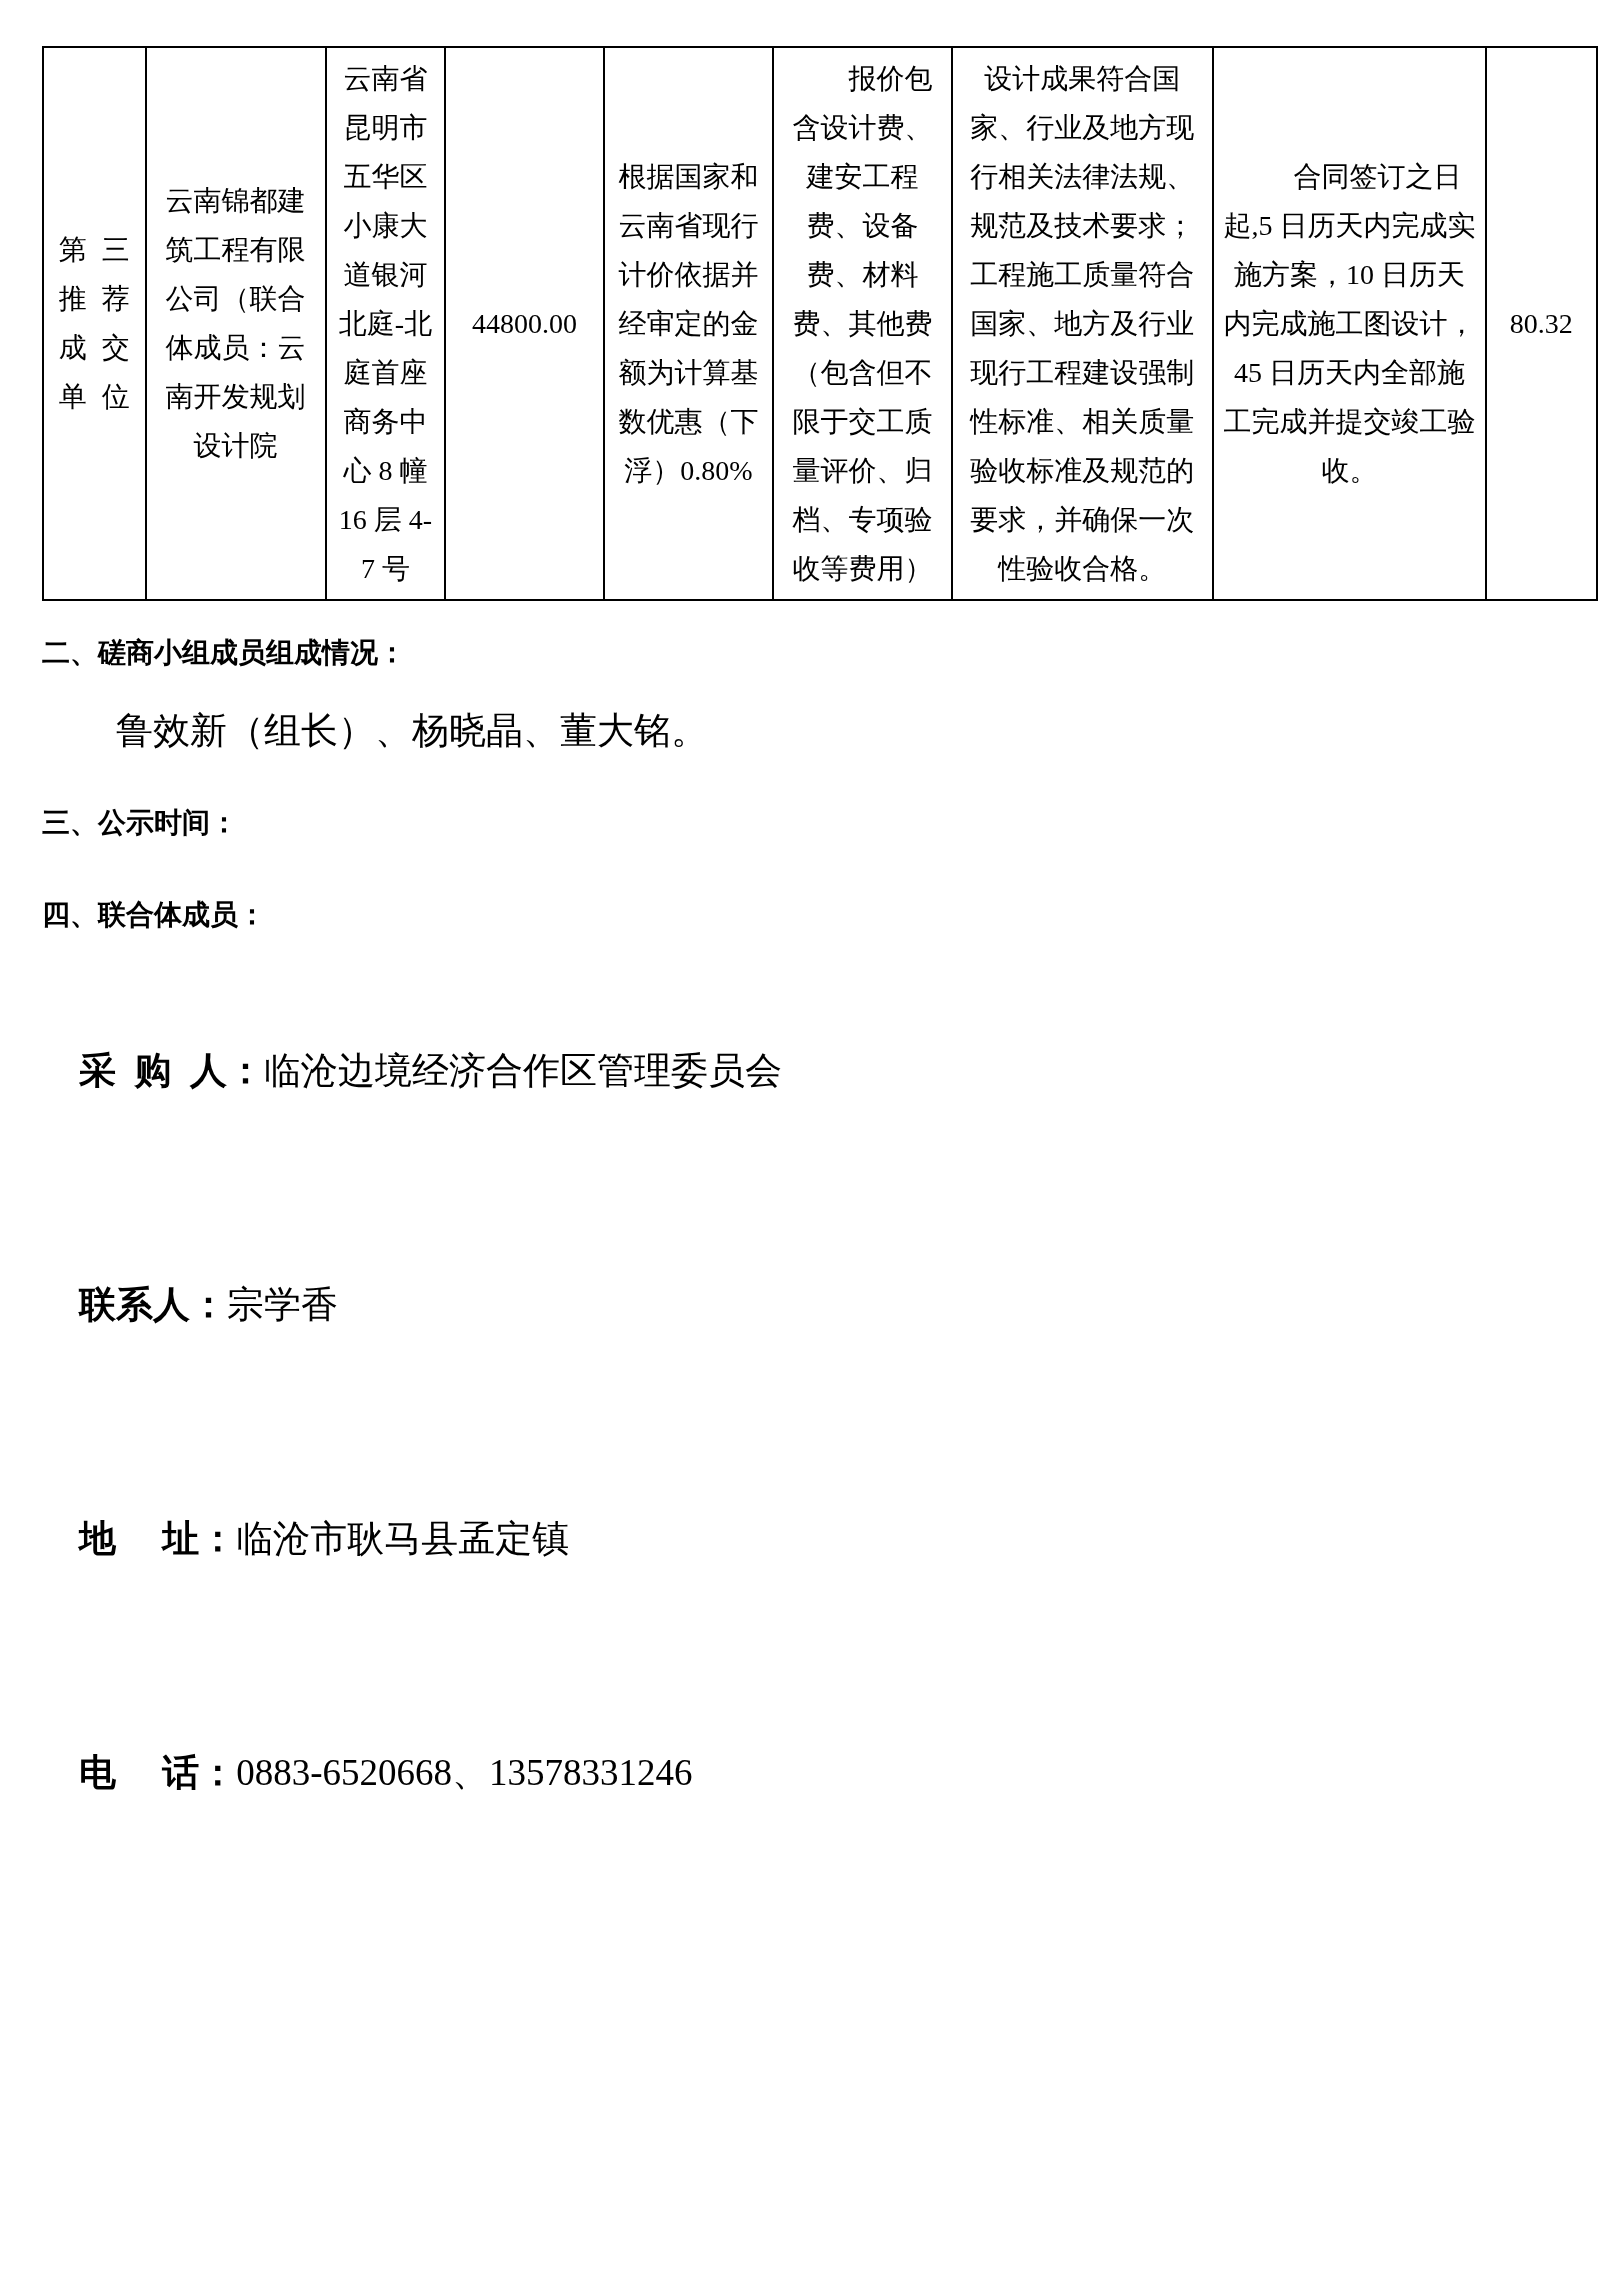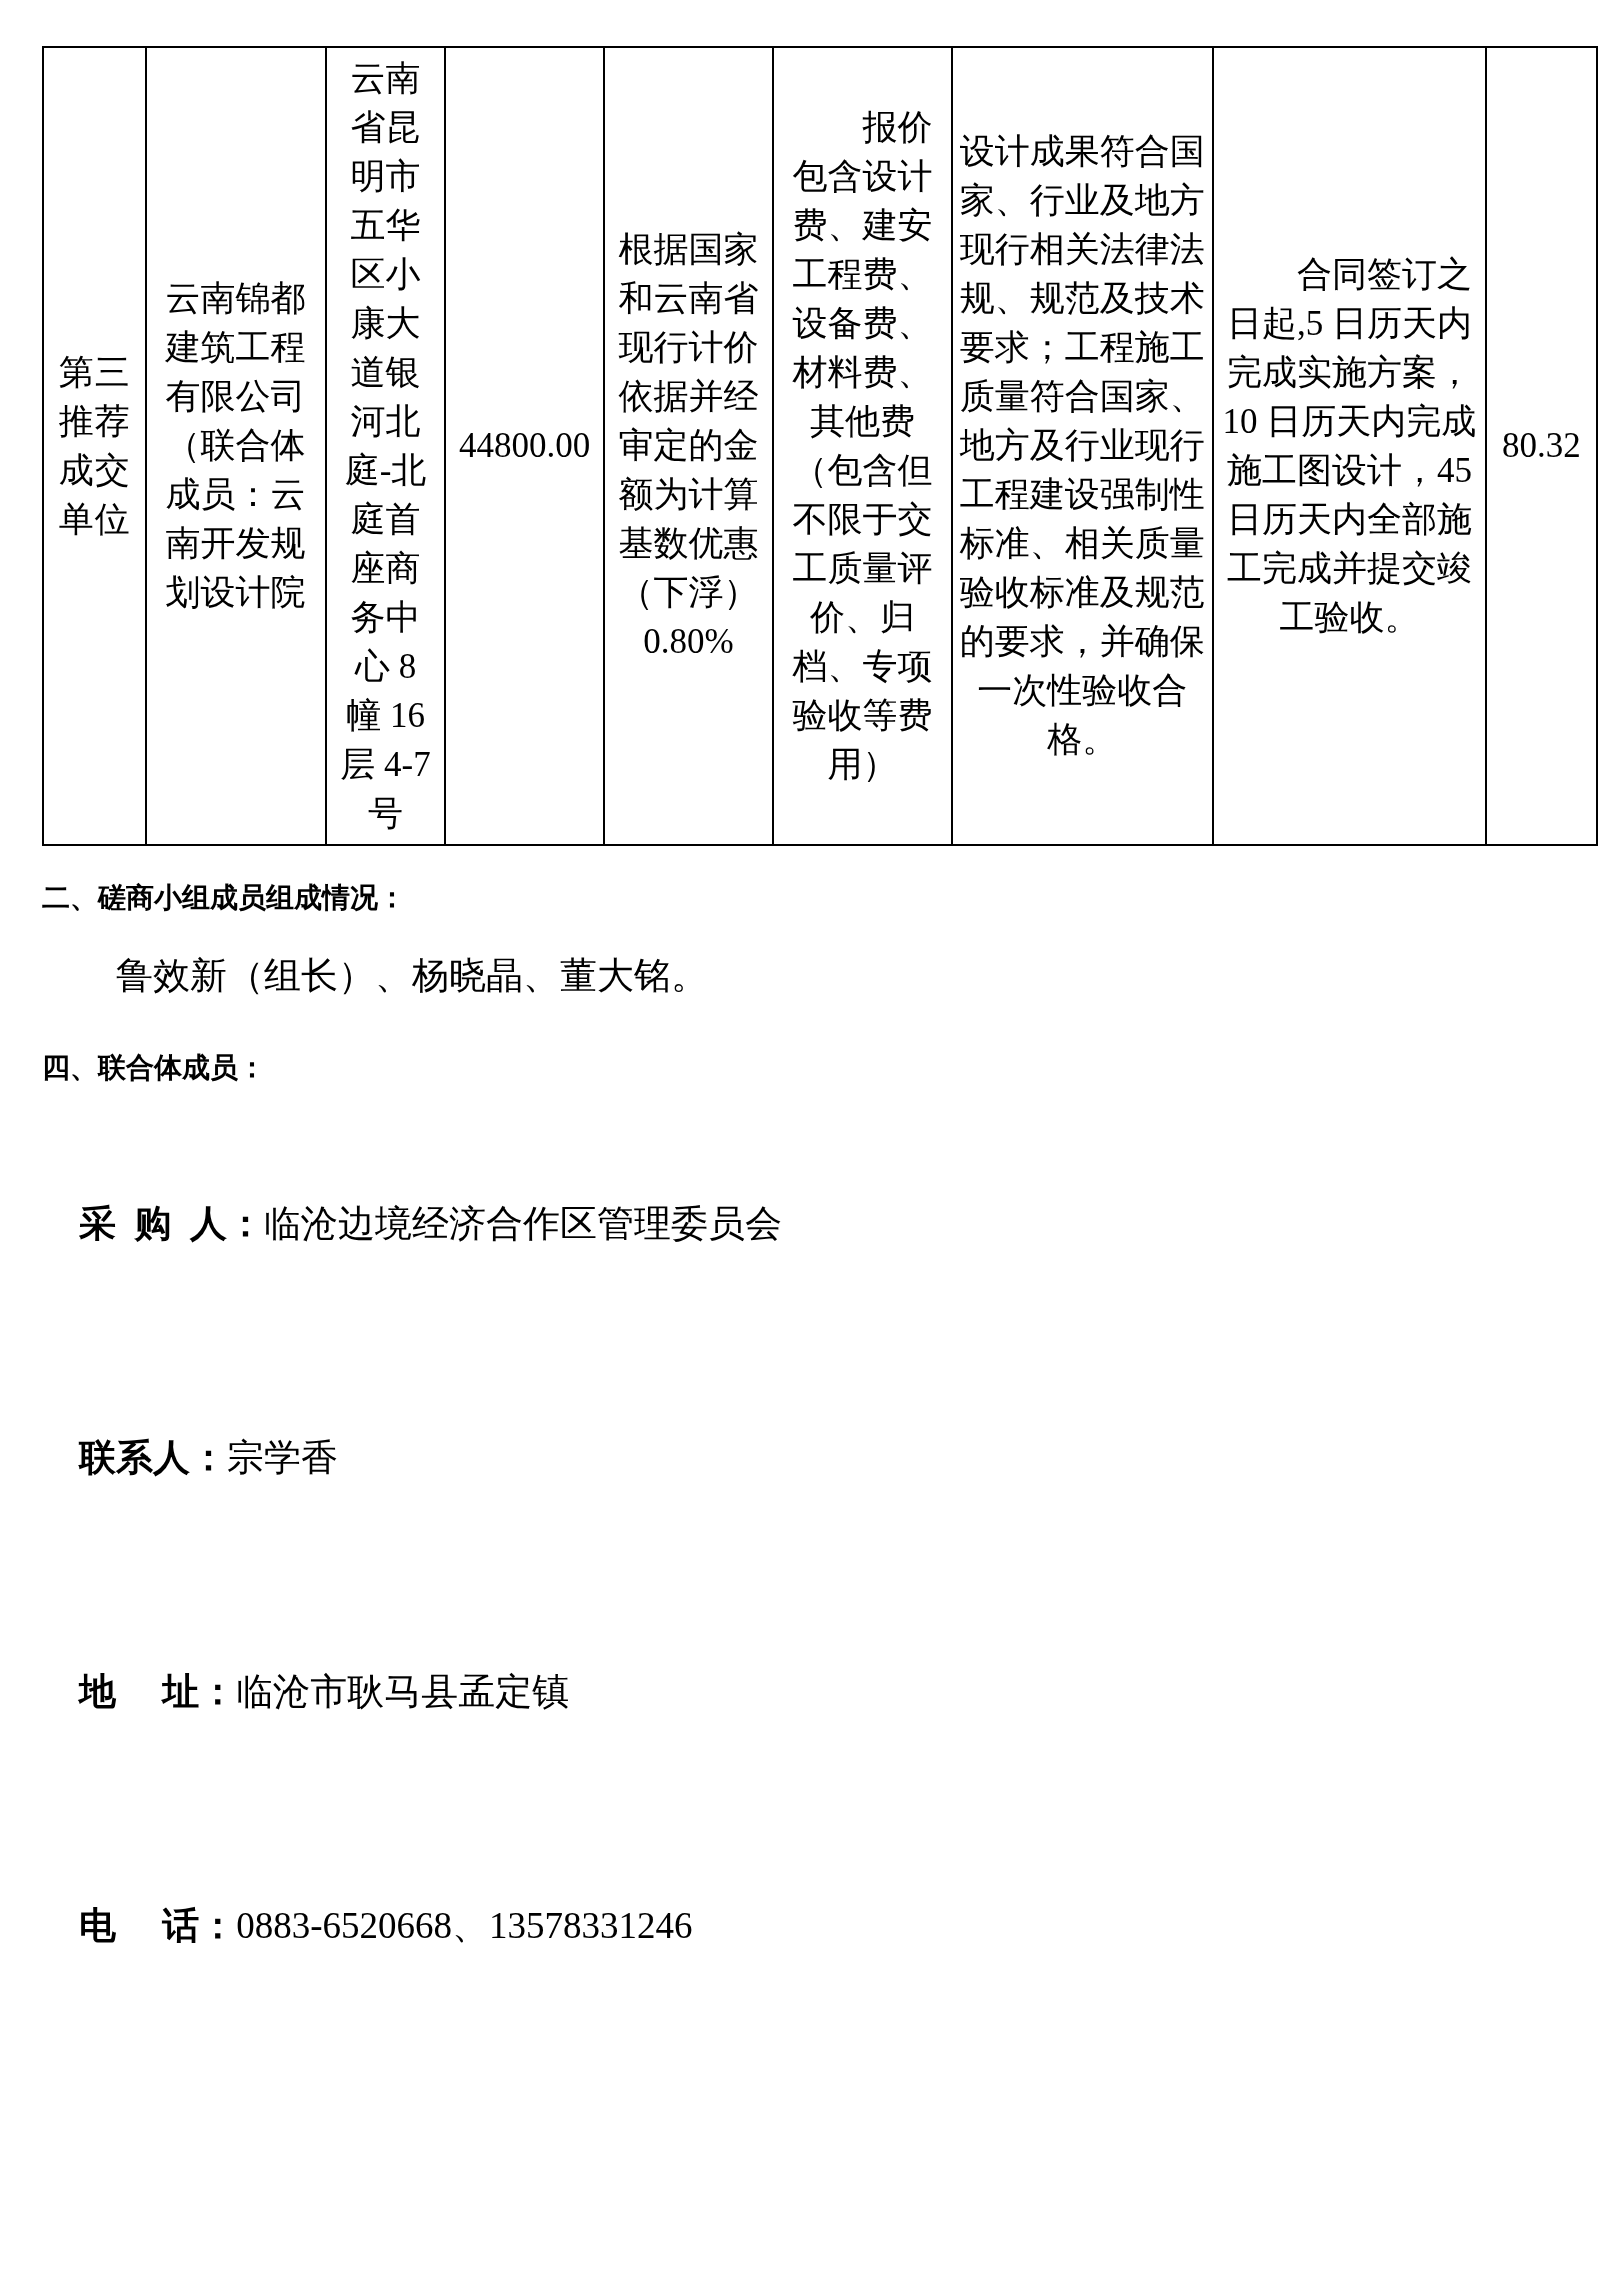--- a/index.html
+++ b/index.html
@@ -17,21 +17,21 @@
   
   table.award-table{
     width:100%;
     border-collapse:collapse;
     table-layout:fixed;
   }
   table.award-table td{
     border:2.9px solid #000;
     vertical-align:middle;
     text-align:center;
-    font-size:35px;
+    font-size:28px;
     line-height:49px;
     padding:5.9px 6.9px;
     box-sizing:border-box;
     word-break:break-word;
   }
   tr.award-row{height:529px;}
   td.c-rank .rank-inner{
     width:71px;margin:0 auto;
     text-align:justify;
     text-align-last:justify;
@@ -90,20 +90,21 @@
         <td>设计成果符合国家、行业及地方现行相关法律法规、规范及技术要求；工程施工质量符合国家、地方及行业现行工程建设强制性标准、相关质量验收标准及规范的要求，并确保一次性验收合格。</td>
         <td class="c-indent">合同签订之日起,5 日历天内完成实施方案，10 日历天内完成施工图设计，45 日历天内全部施工完成并提交竣工验收。</td>
         <td>80.32</td>
       </tr>
     </tbody>
   </table>
 
   <div class="heading">二、磋商小组成员组成情况：</div>
   <p class="para">鲁效新（组长）、杨晓晶、董大铭。</p>
 
+  <div class="heading">三、公示时间：</div>
 
   <div class="heading">四、联合体成员：</div>
 
   <div class="contact-line">
     <span class="lbl">采  购  人：</span><span class="val">临沧边境经济合作区管理委员会</span>
   </div>
   <div class="contact-line">
     <span class="lbl">联系人：</span><span class="val">宗学香</span>
   </div>
   <div class="contact-line">

